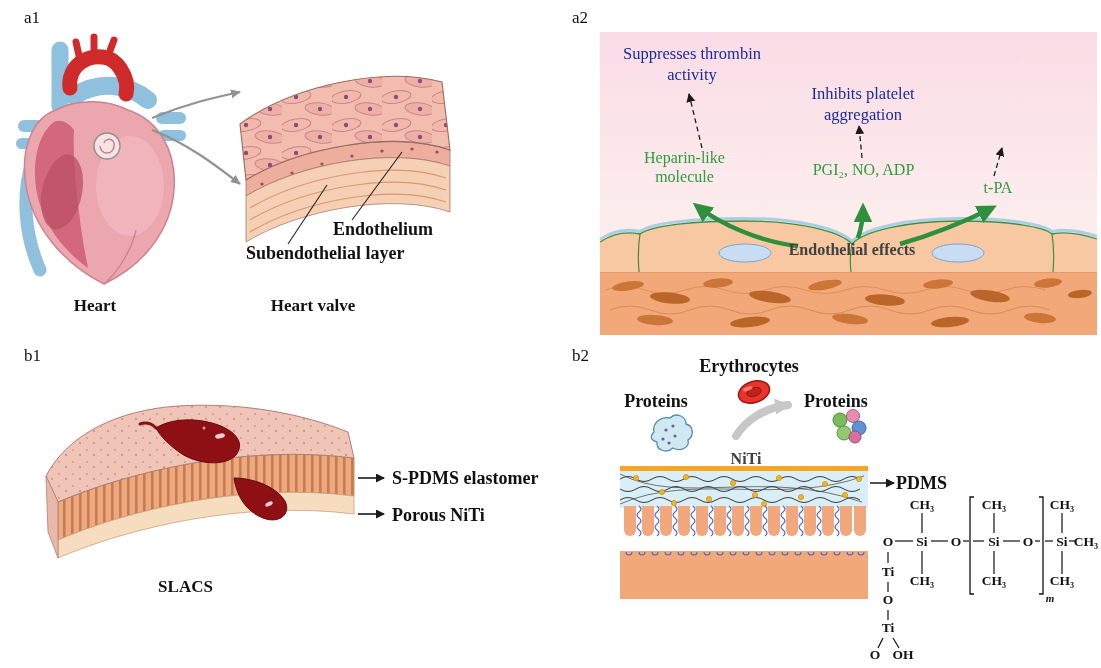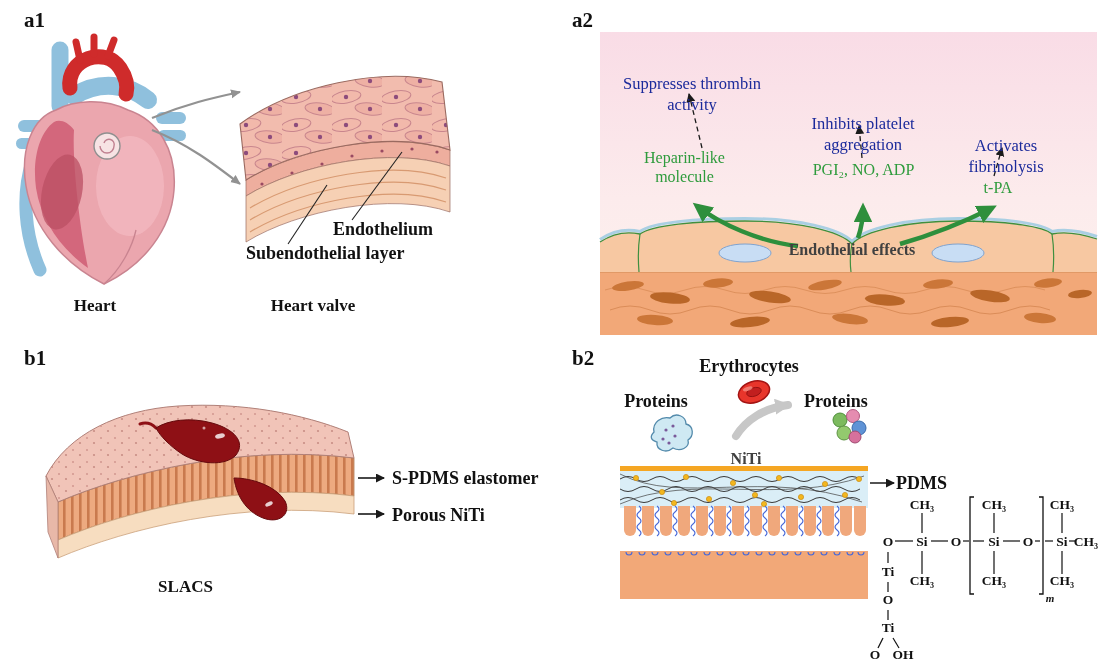--- a/index.html
+++ b/index.html
@@ -1,24 +1,24 @@
 <!DOCTYPE html>
 <html><head>
 <meta charset="utf-8">
 <style>
   * { margin:0; padding:0; box-sizing:border-box; }
   body { background:#ffffff; }
   .fig { position:relative; width:1101px; height:668px; background:#ffffff; overflow:hidden;
          font-family:"Liberation Serif", serif; }
   svg.art { position:absolute; z-index:1; overflow:visible; }
   .lbl { position:absolute; z-index:3; color:#111; }
-  .panel-label { font-size:21px; font-weight:700; }
+  .panel-label { font-size:17px; font-weight:400; }
   .caption { font-size:17px; font-weight:700; text-align:center; }
   .ann { font-size:18px; font-weight:700; white-space:nowrap; }
-  .outcome { font-size:16.5px; color:#1b2a9b; text-align:center; line-height:1.25;margin-top:30px; }
+  .outcome { font-size:16.5px; color:#1b2a9b; text-align:center; line-height:1.25; }
   .mediator { font-size:16px; color:#2e9b3c; text-align:center; line-height:1.2; }
   .emph { font-size:16px; color:#404040; font-weight:700; text-align:center; white-space:nowrap; }
   .chemtxt { font-family:"Liberation Serif", serif; font-size:13.5px; font-weight:700; fill:#111; text-anchor:middle; }
   .chemsub { font-size:11px; font-style:italic; font-weight:700; }
 </style>
 </head>
 <body>
 
 <div class="fig">
 
@@ -171,21 +171,20 @@
     </g>
     <g>
       <path d="M102,116 L89,62" stroke="#1a1a1a" stroke-width="1.3" stroke-dasharray="5,3.5" fill="none" marker-end="url(#arrBlack)"></path>
       <path d="M262,126 L259,94" stroke="#1a1a1a" stroke-width="1.3" stroke-dasharray="5,3.5" fill="none" marker-end="url(#arrBlack)"></path>
       <path d="M394,144 L402,116" stroke="#1a1a1a" stroke-width="1.3" stroke-dasharray="5,3.5" fill="none" marker-end="url(#arrBlack)"></path>
     </g>
   </svg>
 
   <div class="lbl outcome" style="left:612px;top:44px;width:160px">Suppresses thrombin activity</div>
   <div class="lbl outcome" style="left:788px;top:84px;width:150px">Inhibits platelet aggregation</div>
-  <div class="lbl outcome" style="left:946px;top:106px;width:120px">Activates fibrinolysis</div>
   <div class="lbl mediator" style="left:622px;top:148px;width:125px">Heparin-like molecule</div>
   <div class="lbl mediator" style="left:806px;top:160px;width:115px">PGI₂, NO, ADP</div>
   <div class="lbl mediator" style="left:968px;top:178px;width:60px">t-PA</div>
   <div class="lbl emph" style="left:772px;top:241px;width:160px">Endothelial effects</div>
 
   <div class="lbl panel-label" style="left:24px;top:346px">b1</div>
 
   <svg class="art" style="left:28px;top:362px" width="365" height="212" viewBox="0 0 365 212">
     <g>
       <path d="M30,140 C100,110 215,82 326,96 L326,134 C215,120 100,148 30,178 Z" fill="url(#stripes)" stroke="#b07a52" stroke-width="0.8"></path>

